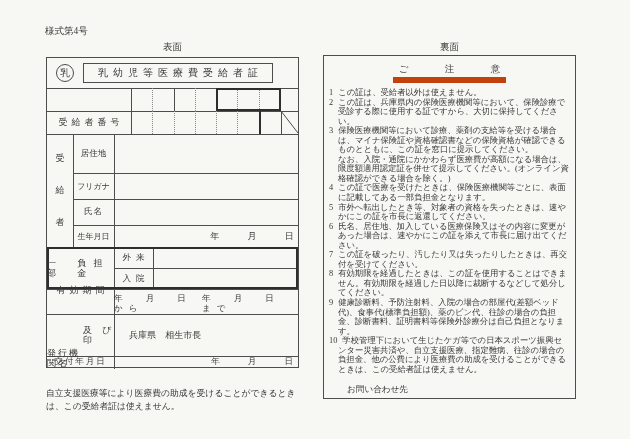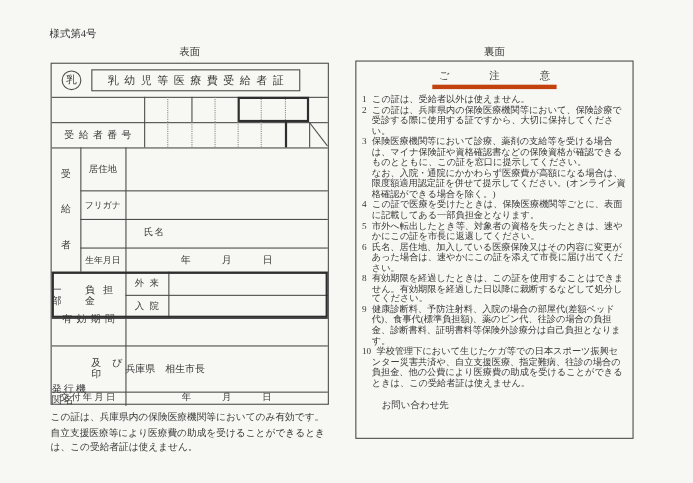--- a/index.html
+++ b/index.html
@@ -36,33 +36,33 @@
     position:absolute;left:36px;top:5px;width:190px;height:20px;
     border:1px solid #4d4d4d;box-sizing:border-box;
     display:flex;align-items:center;justify-content:center;
     font-size:10px;letter-spacing:5px;text-indent:5px;
   }
   .vert-group{
     position:absolute;left:0;top:76px;width:26px;height:113px;
     display:flex;flex-direction:column;justify-content:space-around;
     align-items:center;font-size:9px;padding:8px 0;box-sizing:border-box;
   }
-  .ymd{word-spacing:26px;}
+  .ymd{word-spacing:26px;padding-left:46px;}
   .validline{letter-spacing:6px;word-spacing:9px;}
   .notes{position:absolute;left:46px;top:373px;width:264px;font-size:8.8px;line-height:13.5px;}
 
   
   .back-box{
     position:absolute;left:323px;top:55px;width:253px;height:344px;
     border:1px solid #4d4d4d;box-sizing:border-box;
     padding:5px 5px 0 5px;
   }
   .notice-title{text-align:center;font-size:9.5px;margin:2px 0 5px 0;}
   .notice-title span{
-    display:inline-block;border-bottom:4px solid #c2410c;
+    display:inline-block;border-bottom:6px solid #c2410c;
     padding:0 6px 1px 6px;word-spacing:34px;
   }
   .bitem{font-size:8.35px;line-height:9.55px;padding-left:9px;text-indent:-9px;}
   .bitem .num{margin-right:5px;}
   .bcont{font-size:8.35px;line-height:9.55px;padding-left:9px;}
   .contact1{font-size:8.6px;margin-top:9px;padding-left:18px;line-height:13px;}
   .contact2{font-size:8.6px;padding-left:28px;line-height:13px;}
 </style>
 </head>
 <body>
@@ -118,60 +118,65 @@
     <div class="lbl" style="left:0;top:53px;width:84px;height:23px;letter-spacing:4px;text-indent:4px;">受給者番号</div>
 
     <div class="vert-group">
       <span>受</span>
       <span>給</span>
       <span>者</span>
     </div>
 
     <div class="lbl" style="left:26px;top:76px;width:41px;height:39px;font-size:8.5px;">居住地</div>
     <div class="lbl" style="left:26px;top:115px;width:41px;height:26px;font-size:8px;">フリガナ</div>
-    <div class="lbl" style="left:26px;top:141px;width:41px;height:26px;font-size:8.5px;letter-spacing:1px;margin-left:47px;">氏名</div>
+    <div class="lbl" style="left:26px;top:141px;width:41px;height:26px;font-size:8.5px;letter-spacing:1px;">氏名</div>
     <div class="lbl" style="left:26px;top:167px;width:41px;height:22px;font-size:8px;">生年月日</div>
     <div class="lbl ymd" style="left:67px;top:167px;width:184px;height:22px;">年 月 日</div>
 
     <div class="lbl col" style="left:0;top:189px;width:67px;height:42px;">
       <span style="word-spacing:14px;">一 部</span>
       <span style="word-spacing:5px;">負 担 金</span>
     </div>
     <div class="lbl" style="left:67px;top:189px;width:39px;height:21px;font-size:8.5px;letter-spacing:5px;text-indent:5px;">外来</div>
     <div class="lbl" style="left:67px;top:210px;width:39px;height:21px;font-size:8.5px;letter-spacing:5px;text-indent:5px;">入院</div>
 
     <div class="lbl" style="left:0;top:220px;width:67px;height:25px;letter-spacing:4px;text-indent:4px;">有効期間</div>
+    <div class="lbl col" style="left:67px;top:231px;width:184px;height:25px;align-items:flex-end;padding-right:8px;box-sizing:border-box;font-size:8.5px;">
+      <span class="validline">年 月 日 から</span>
+      <span class="validline">年 月 日 まで</span>
+    </div>
 
     <div class="lbl col" style="left:0;top:256px;width:67px;height:42px;">
       <span style="letter-spacing:2px;margin-top:46px;">発行機関名</span>
       <span style="word-spacing:8px;">及 び 印</span>
     </div>
-    <div class="lbl" style="left:67px;top:256px;width:184px;height:42px;justify-content:flex-start;box-sizing:border-box;word-spacing:7px;">兵庫県 相生市長</div>
+    <div class="lbl" style="left:82px;top:256px;width:184px;height:42px;justify-content:flex-start;box-sizing:border-box;word-spacing:7px;">兵庫県 相生市長</div>
 
     <div class="lbl" style="left:0;top:298px;width:67px;height:11px;font-size:8.5px;letter-spacing:2px;">交付年月日</div>
     <div class="lbl ymd" style="left:67px;top:298px;width:184px;height:11px;font-size:8.5px;">年 月 日</div>
   </div>
 
   <div class="notes">
-    <span>この証は、兵庫県内の保険医療機関等においてのみ有効です。</span><br>
+    <br>
     <span>自立支援医療等により医療費の助成を受けることができるときは、この受給者証は使えません。</span>
   </div>
 
   <div class="back-box">
     <div class="notice-title">
       <span>ご 注 意</span>
     </div>
 
     <div class="bitem"><span class="num">1</span><span>この証は、受給者以外は使えません。</span></div>
     <div class="bitem"><span class="num">2</span><span>この証は、兵庫県内の保険医療機関等において、保険診療で受診する際に使用する証ですから、大切に保持してください。</span></div>
     <div class="bitem"><span class="num">3</span><span>保険医療機関等において診療、薬剤の支給等を受ける場合は、マイナ保険証や資格確認書などの保険資格が確認できるものとともに、この証を窓口に提示してください。</span></div>
     <div class="bcont"><span>なお、入院・通院にかかわらず医療費が高額になる場合は、限度額適用認定証を併せて提示してください。(オンライン資格確認ができる場合を除く。)</span></div>
     <div class="bitem"><span class="num">4</span><span>この証で医療を受けたときは、保険医療機関等ごとに、表面に記載してある一部負担金となります。</span></div>
     <div class="bitem"><span class="num">5</span><span>市外へ転出したとき等、対象者の資格を失ったときは、速やかにこの証を市長に返還してください。</span></div>
     <div class="bitem"><span class="num">6</span><span>氏名、居住地、加入している医療保険又はその内容に変更があった場合は、速やかにこの証を添えて市長に届け出てください。</span></div>
+    <div class="bitem"><span class="num">7</span><span>この証を破ったり、汚したり又は失ったりしたときは、再交付を受けてください。</span></div>
     <div class="bitem"><span class="num">8</span><span>有効期限を経過したときは、この証を使用することはできません。有効期限を経過した日以降に裁断するなどして処分してください。</span></div>
     <div class="bitem"><span class="num">9</span><span>健康診断料、予防注射料、入院の場合の部屋代(差額ベッド代)、食事代(標準負担額)、薬のビン代、往診の場合の負担金、診断書料、証明書料等保険外診療分は自己負担となります。</span></div>
     <div class="bitem"><span class="num">10</span><span>学校管理下において生じたケガ等での日本スポーツ振興センター災害共済や、自立支援医療、指定難病、往診の場合の負担金、他の公費により医療費の助成を受けることができるときは、この受給者証は使えません。</span></div>
 
     <div class="contact1">お問い合わせ先</div>
   </div>
 
 </div>
 
 </body></html>

